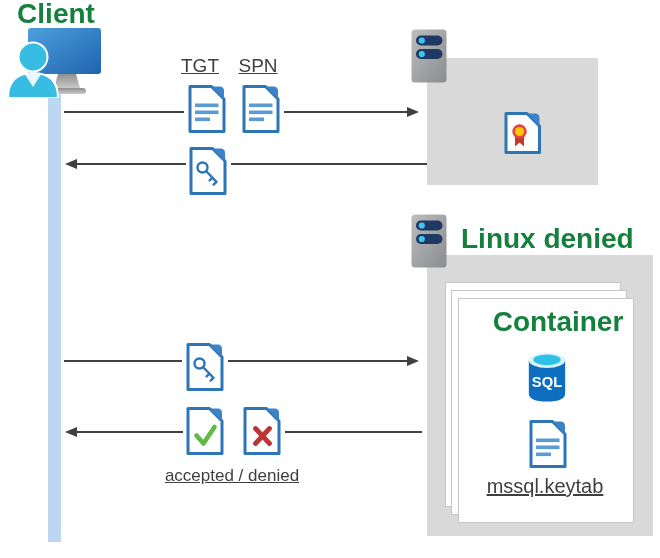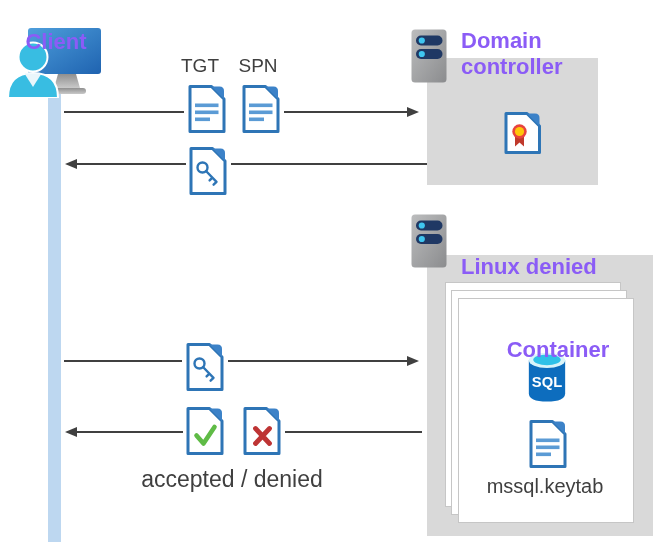--- a/index.html
+++ b/index.html
@@ -9,22 +9,22 @@
   .dc-box{left:427px;top:58px;width:171px;height:127px;}
   .linux-box{left:427px;top:255px;width:226px;height:281px;}
   .card{position:absolute;width:174px;height:223px;background:#fff;border:1px solid #C6C6C6;}
   .card-back{left:445px;top:282px;}
   .card-mid{left:451px;top:290px;}
   .card-front{left:458px;top:298px;}
   .vline{position:absolute;left:48px;top:92px;width:13px;height:450px;background:var(--lifeline-blue,#BDD7F0);}
   .overlay{position:absolute;left:0;top:0;pointer-events:none;}
   .arrow-line{stroke:var(--arrow-gray,#404040);stroke-width:2;}
   .arrow-head{fill:var(--arrow-gray,#404040);}
-  .title{position:absolute;font-weight:700;color:#8b5cf6;font-size:22px;line-height:26px;margin-top:28px;}
-  .lbl{position:absolute;color:#3F3F3F;font-size:19px;}
+  .title{position:absolute;font-weight:700;color:#15803d;font-size:28px;line-height:26px;}
+  .lbl{position:absolute;color:#3F3F3F;font-size:19px;text-decoration:underline;}
   .ctr{text-align:center;}
   .icon{position:absolute;}
 </style>
 </head>
 <body>
 
 <div class="stage">
 
   <svg width="0" height="0" style="position:absolute" aria-hidden="true">
     <defs>
@@ -159,22 +159,21 @@
     <ellipse cx="22" cy="9.5" rx="18.5" ry="7.8" fill="#D8F4FA"></ellipse>
     <ellipse cx="22" cy="9" rx="14" ry="5.4" fill="#2FC1E8"></ellipse>
     <text x="22" y="37" text-anchor="middle" font-size="15" font-weight="bold" fill="#fff">SQL</text>
   </svg>
 
   <svg class="icon" style="left:528px;top:419px" width="40" height="50">
       <use href="#sym-doc-lines"></use>
     </svg>
 
   <div class="title ctr" style="left:0;top:1px;width:112px">Client</div>
-  <div class="title" style="left:461px;top:0;width:120px">Domain controller</div>
   <div class="title" style="left:461px;top:226px;width:190px">Linux denied</div>
   <div class="title ctr" style="left:458px;top:309px;width:200px">Container</div>
 
   <div class="lbl ctr" style="left:174px;top:55px;width:52px">TGT</div>
   <div class="lbl ctr" style="left:232px;top:55px;width:52px">SPN</div>
-  <div class="lbl ctr" style="left:112px;top:466px;width:240px;font-size:23px">accepted / denied</div>
+  <div class="lbl ctr" style="left:112px;top:466px;width:240px;font-size:17px">accepted / denied</div>
   <div class="lbl ctr" style="left:458px;top:475px;width:174px;font-size:20px">mssql.keytab</div>
 
 </div>
 
 </body></html>

